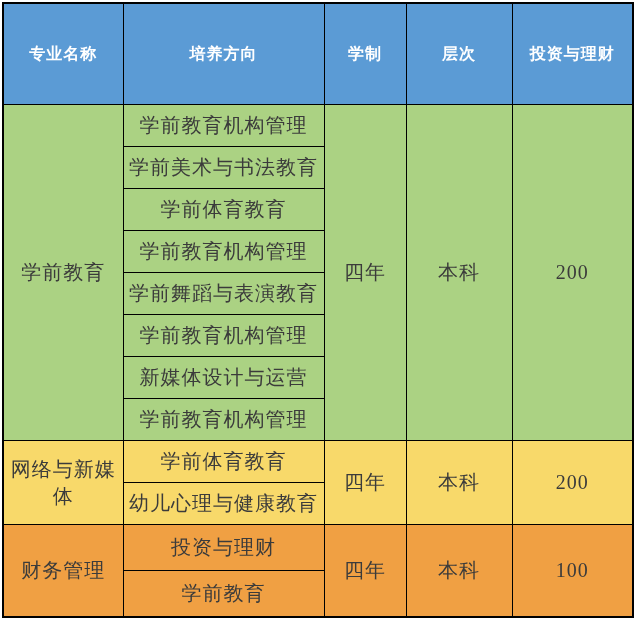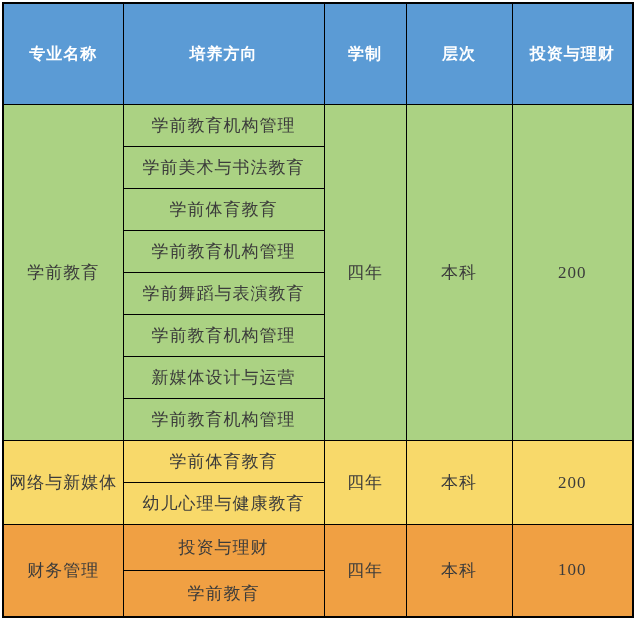--- a/index.html
+++ b/index.html
@@ -18,21 +18,21 @@
     border: 2px solid var(--border-color, #000);
   }
   table.plan th,
   table.plan td {
     border: 1.5px solid var(--border-color, #000);
     text-align: center;
     vertical-align: middle;
     padding: 0;
     overflow: hidden;
     color: var(--body-text, #3b3b3b);
-    font-size: 17px;
+    font-size: 20px;
     letter-spacing: 1px;
   }
   
   tr.hdr th {
     height: 100px;
     background: var(--header-bg, #5b9bd5);
     color: var(--header-text, #ffffff);
     font-family: "Liberation Sans", sans-serif;
     font-weight: bold;
     font-size: 16px;

